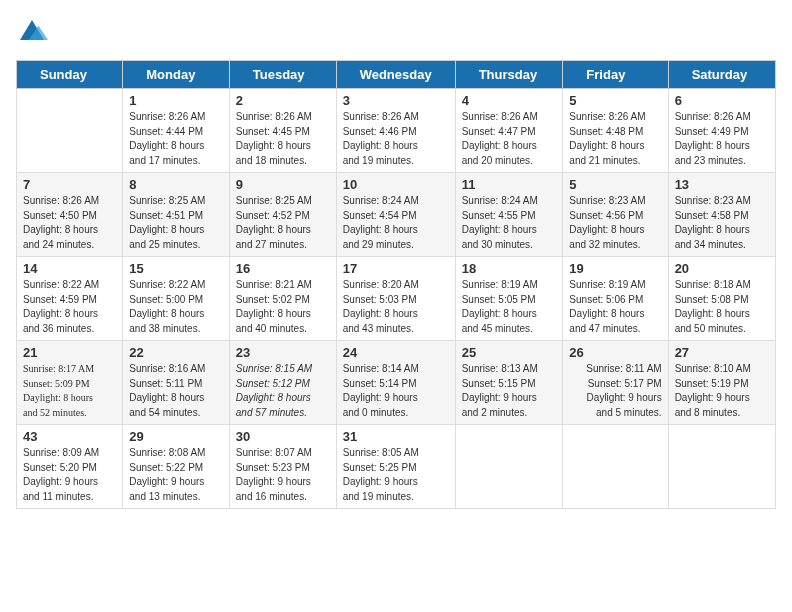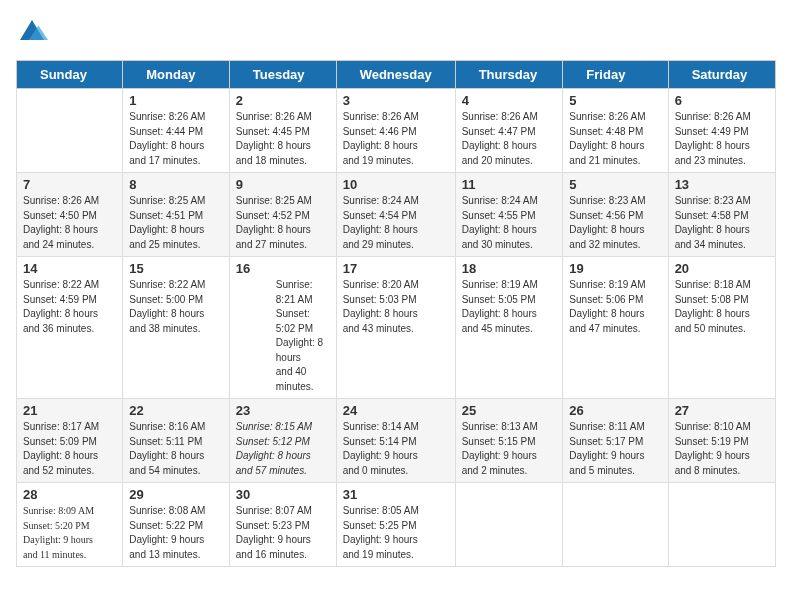--- a/index.html
+++ b/index.html
@@ -232,21 +232,21 @@
         </td>
         <td>
           <span class="day-num">15</span>
           <div class="day-info" style="white-space: pre-line;">Sunrise: 8:22 AM
 Sunset: 5:00 PM
 Daylight: 8 hours
 and 38 minutes.</div>
         </td>
         <td>
           <span class="day-num">16</span>
-          <div class="day-info" style="white-space: pre-line; margin-left: 40px;">Sunrise: 8:21 AM
+          <div class="day-info" style="white-space: pre-line;">Sunrise: 8:21 AM
 Sunset: 5:02 PM
 Daylight: 8 hours
 and 40 minutes.</div>
         </td>
         <td>
           <span class="day-num">17</span>
           <div class="day-info" style="white-space: pre-line;">Sunrise: 8:20 AM
 Sunset: 5:03 PM
 Daylight: 8 hours
 and 43 minutes.</div>
@@ -269,21 +269,21 @@
           <span class="day-num">20</span>
           <div class="day-info" style="white-space: pre-line;">Sunrise: 8:18 AM
 Sunset: 5:08 PM
 Daylight: 8 hours
 and 50 minutes.</div>
         </td>
       </tr>
       <tr>
         <td>
           <span class="day-num">21</span>
-          <div class="day-info" style="white-space: pre-line;">Sunrise: 8:17 AM
+          <div class="day-info" style="white-space: pre-line; font-family: Liberation Serif, serif;">Sunrise: 8:17 AM
 Sunset: 5:09 PM
 Daylight: 8 hours
 and 52 minutes.</div>
         </td>
         <td>
           <span class="day-num">22</span>
           <div class="day-info" style="white-space: pre-line;">Sunrise: 8:16 AM
 Sunset: 5:11 PM
 Daylight: 8 hours
 and 54 minutes.</div>
@@ -304,37 +304,37 @@
         </td>
         <td>
           <span class="day-num">25</span>
           <div class="day-info" style="white-space: pre-line;">Sunrise: 8:13 AM
 Sunset: 5:15 PM
 Daylight: 9 hours
 and 2 minutes.</div>
         </td>
         <td>
           <span class="day-num">26</span>
-          <div class="day-info" style="white-space: pre-line;">Sunrise: 8:11 AM
+          <div class="day-info" style="white-space: pre-line; text-align: right;">Sunrise: 8:11 AM
 Sunset: 5:17 PM
 Daylight: 9 hours
 and 5 minutes.</div>
         </td>
         <td>
           <span class="day-num">27</span>
           <div class="day-info" style="white-space: pre-line;">Sunrise: 8:10 AM
 Sunset: 5:19 PM
 Daylight: 9 hours
 and 8 minutes.</div>
         </td>
       </tr>
       <tr>
         <td>
-          <span class="day-num">28</span>
-          <div class="day-info" style="white-space: pre-line; font-family: Liberation Serif, serif;">Sunrise: 8:09 AM
+          <span class="day-num">43</span>
+          <div class="day-info" style="white-space: pre-line;">Sunrise: 8:09 AM
 Sunset: 5:20 PM
 Daylight: 9 hours
 and 11 minutes.</div>
         </td>
         <td>
           <span class="day-num">29</span>
           <div class="day-info" style="white-space: pre-line;">Sunrise: 8:08 AM
 Sunset: 5:22 PM
 Daylight: 9 hours
 and 13 minutes.</div>

